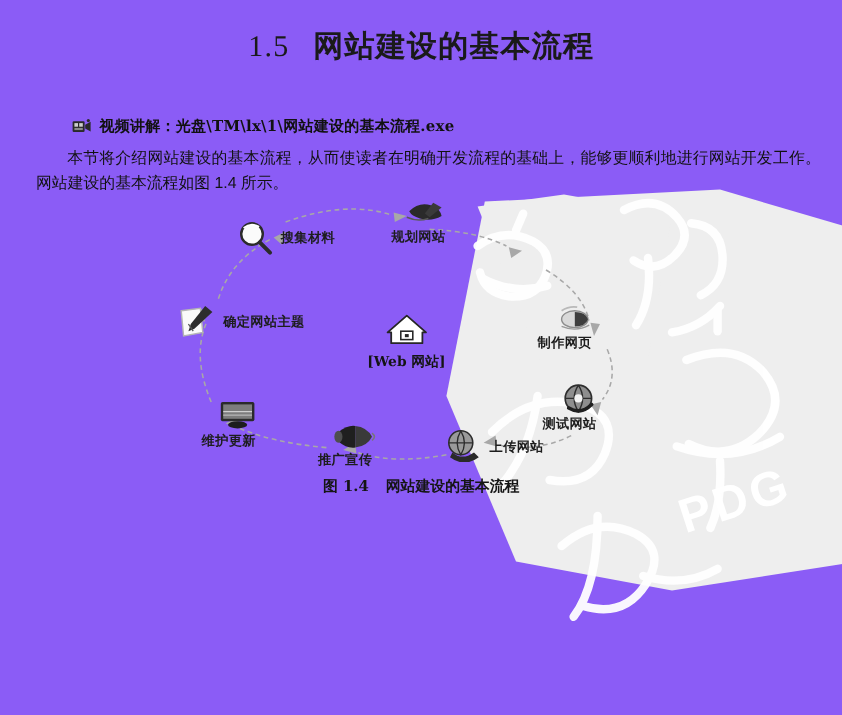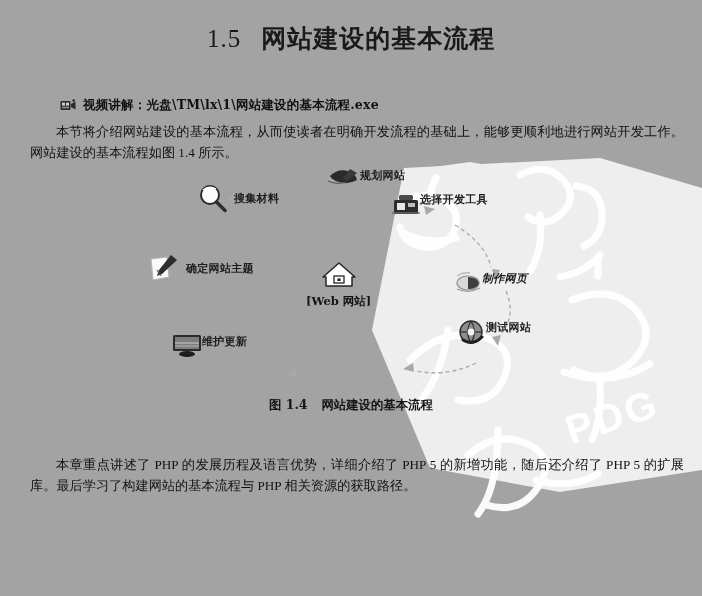--- a/index.html
+++ b/index.html
@@ -12,21 +12,21 @@
     background: #ffffff;
     font-family: "DejaVu Serif", "Liberation Serif", serif;
     color: #1b1b1b;
     overflow: hidden;
     position: relative;
   }
   .page {
     position: relative;
     width: 702px;
     height: 596px;
-    background: #a3a3a3;
+    background: #8b5cf6;
     overflow: hidden;
   }
 
   
   .watermark-layer {
     position: absolute;
     left: 0; top: 0;
     width: 702px; height: 596px;
     pointer-events: none;
     z-index: 1;
@@ -76,21 +76,21 @@
   
   .body-para {
     position: relative;
     z-index: 3;
     margin: 7px 18px 0 30px;
     font-size: 13.2px;
     line-height: 21px;
     text-align: justify;
     text-indent: 26px;
     color: #121212;
-    font-family: Liberation Serif, serif;
+    font-family: Liberation Sans, sans-serif;
   }
   #summary-para { margin-top: 30px; }
 
   
   .figure {
     position: relative;
     z-index: 3;
     width: 702px;
     height: 255px;
     margin-top: 6px;
@@ -100,21 +100,21 @@
     left: 0; top: 0;
     width: 702px;
     height: 225px;
   }
   .node {
     position: absolute;
     display: flex;
     align-items: center;
     white-space: nowrap;
   }
-  .node.stack { flex-direction: row; align-items: flex-start; }
+  .node.stack { flex-direction: column; align-items: flex-end; }
   .node-label {
     font-size: 11px;
     font-weight: 700;
     color: #1d1d1d;
     letter-spacing: .3px;
     font-family: "DejaVu Sans", "Liberation Sans", sans-serif;
   }
   .node.stack .node-label { margin-top: 1px; }
   .node.right .node-label { margin-left: 4px; }
   .icon-box {
@@ -257,34 +257,22 @@
         <span class="icon-box" style="height:22px">
           <svg width="34" height="22" viewBox="0 0 34 22" xmlns="http://www.w3.org/2000/svg">
             <path d="M4 9 q8 -8 18 -5 q8 3 9 9 q-9 5 -18 2 Q6 13 4 9 Z" fill="#2a2a2a"></path>
             <path d="M24 2 l7 4 l-10 8 l-4 -3 Z" fill="#3a3a3a"></path>
             <path d="M2 14 q9 4 18 1" stroke="#5a5a5a" stroke-width="1.3" fill="none"></path>
           </svg>
         </span>
         <span class="node-label">规划网站</span>
       </div>
 
-      <div class="node stack" style="left:386px; top:22px;">
-        <span class="icon-box" style="height:26px">
-          <svg width="40" height="26" viewBox="0 0 40 26" xmlns="http://www.w3.org/2000/svg">
-            <rect x="8" y="9" width="24" height="14" rx="1.5" fill="#2c2c2c"></rect>
-            <rect x="13" y="4" width="14" height="5" rx="1.5" fill="#4a4a4a"></rect>
-            <rect x="11" y="12" width="8" height="7" fill="#e6e6e6"></rect>
-            <rect x="22" y="12" width="7" height="4" fill="#bdbdbd"></rect>
-            <path d="M6 22 l28 0" stroke="#6a6a6a" stroke-width="1.4"></path>
-          </svg>
-        </span>
-        <span class="node-label">选择开发工具</span>
-      </div>
-
-      <div class="node stack" style="left:448px; top:101px;font-style:italic;">
+
+      <div class="node stack" style="left:448px; top:84px;">
         <span class="icon-box" style="height:24px">
           <svg width="38" height="24" viewBox="0 0 38 24" xmlns="http://www.w3.org/2000/svg">
             <ellipse cx="20" cy="13" rx="11" ry="7" fill="#d9d9d9" stroke="#8d8d8d" stroke-width="1.2"></ellipse>
             <path d="M20 7 q9 0 11 6 q-2 6 -11 6 Z" fill="#3e3e3e"></path>
             <path d="M9 6 q6 -4 13 -3" stroke="#b9b9b9" stroke-width="1.4" fill="none"></path>
             <path d="M9 19 q12 5 23 -1" stroke="#9a9a9a" stroke-width="1.2" fill="none"></path>
           </svg>
         </span>
         <span class="node-label">制作网页</span>
       </div>
@@ -295,21 +283,43 @@
             <circle cx="19" cy="13" r="11" fill="#8e8e8e" stroke="#2e2e2e" stroke-width="1.4"></circle>
             <path d="M8 13 h22" stroke="#2e2e2e" stroke-width="1.2"></path>
             <path d="M19 2 q7 11 0 22 q-7 -11 0 -22" stroke="#2e2e2e" stroke-width="1.2" fill="none"></path>
             <path d="M11 21 q10 6 19 -3" stroke="#1f1f1f" stroke-width="3" fill="none" stroke-linecap="round"></path>
             <circle cx="19" cy="13" r="3.4" fill="#f3f3f3"></circle>
           </svg>
         </span>
         <span class="node-label">测试网站</span>
       </div>
 
-
+      <div class="node right" style="left:370px; top:188px;">
+        <span class="icon-box">
+          <svg width="34" height="28" viewBox="0 0 34 28" xmlns="http://www.w3.org/2000/svg">
+            <circle cx="14" cy="12" r="10" fill="#9a9a9a" stroke="#2c2c2c" stroke-width="1.3"></circle>
+            <path d="M4 12 h20" stroke="#2c2c2c" stroke-width="1.1"></path>
+            <path d="M14 2 q6 10 0 20 q-6 -10 0 -20" stroke="#2c2c2c" stroke-width="1.1" fill="none"></path>
+            <path d="M7 20 q8 7 18 0 l4 4 q-12 9 -24 0 Z" fill="#2a2a2a"></path>
+          </svg>
+        </span>
+        <span class="node-label">上传网站</span>
+      </div>
+
+      <div class="node stack" style="left:265px; top:184px;">
+        <span class="icon-box" style="height:22px">
+          <svg width="38" height="22" viewBox="0 0 38 22" xmlns="http://www.w3.org/2000/svg">
+            <path d="M6 7 q8 -6 14 -5 l0 18 q-7 1 -14 -5 Z" fill="#1f1f1f"></path>
+            <path d="M20 2 q10 1 14 9 q-4 8 -14 9 Z" fill="#3a3a3a"></path>
+            <ellipse cx="6" cy="11" rx="3.4" ry="5" fill="#4e4e4e"></ellipse>
+            <path d="M34 8 q4 3 0 6" stroke="#777" stroke-width="1.3" fill="none"></path>
+          </svg>
+        </span>
+        <span class="node-label">推广宣传</span>
+      </div>
 
       <div class="node right" style="left:148px; top:84px;">
         <span class="icon-box">
           <svg width="34" height="30" viewBox="0 0 34 30" xmlns="http://www.w3.org/2000/svg">
             <path d="M3 6 l16 -2 l2 20 l-16 3 Z" fill="#fafafa" stroke="#b5b5b5" stroke-width="1.2"></path>
             <path d="M23 2 l6 5 l-15 14 l-5 2 l2 -6 Z" fill="#2d2d2d"></path>
             <path d="M9 17 l4 6" stroke="#555" stroke-width="1.1"></path>
           </svg>
         </span>
         <span class="node-label">确定网站主题</span>
@@ -339,15 +349,14 @@
         <span class="center-label">[Web 网站]</span>
       </div>
     </div>
 
     <div class="fig-caption">
       <span class="cap-num">图 1.4</span><span>网站建设的基本流程</span>
     </div>
   </div>
 
 
-  <p class="body-para" id="summary-para">本章重点讲述了 PHP 的发展历程及语言优势，详细介绍了 PHP 5 的新增功能，随后还介绍了 PHP 5 的扩展库。最后学习了构建网站的基本流程与 PHP 相关资源的获取路径。</p>
 
 </div>
 
 </body></html>

